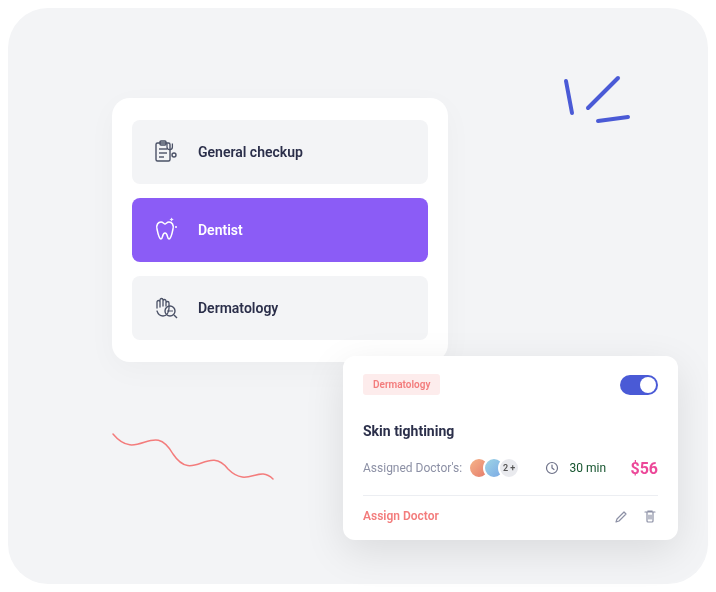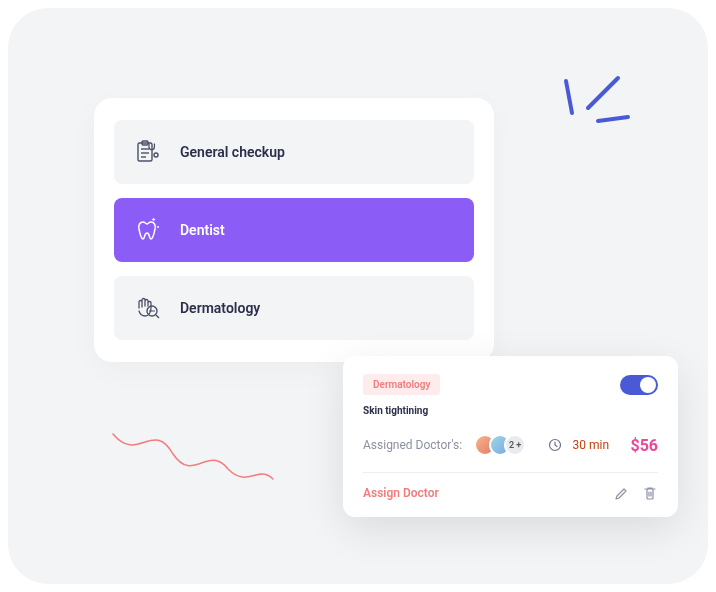--- a/index.html
+++ b/index.html
@@ -32,22 +32,22 @@
   position: absolute;
   left: 100px;
   bottom: 90px;
   width: 170px;
   height: 70px;
   pointer-events: none;
 }
 .list-card {
   position: absolute;
   top: 90px;
-  left: 86px;
-  width: 400px;
+  left: 104px;
+  width: 336px;
   background: #fff;
   border-radius: 18px;
   padding: 22px 20px;
   box-shadow: 0 8px 30px rgba(0,0,0,0.03);
 }
 .list-item {
   display: flex;
   align-items: center;
   gap: 18px;
   background: #f3f4f6;
@@ -111,37 +111,37 @@
   content: "";
   position: absolute;
   right: 2px;
   top: 2px;
   width: 16px;
   height: 16px;
   background: #fff;
   border-radius: 50%;
 }
 .detail-title {
-  margin-top: 10px;
-  font-size: 10px;
+  margin-top: 28px;
+  font-size: 14px;
   font-weight: 700;
   color: #2b2f4a;
 }
 .detail-row {
   margin-top: 18px;
   display: flex;
   align-items: center;
   justify-content: space-between;
   font-size: 12px;
   color: #8c90a5;
 }
 .avatars-wrap {
   display: flex;
   align-items: center;
-  gap: 12px;
+  gap: 6px;
 }
 .avatars {
   display: flex;
   align-items: center;
 }
 .avatar {
   width: 22px;
   height: 22px;
   border-radius: 50%;
   border: 2px solid #fff;
@@ -154,21 +154,21 @@
   color: #555;
 }
 .avatar:first-child { margin-left: 0; }
 .avatar.a1 { background: linear-gradient(135deg,#f6b58a,#e57a6a); }
 .avatar.a2 { background: linear-gradient(135deg,#9fd6e6,#7aa8e5); }
 .avatar.more { background: #e9eaee; }
 .duration {
   display: flex;
   align-items: center;
   gap: 11px;
-  color: #c2410c;
+  color: #14532d;
 }
 .price {
   font-size: 16px;
   font-weight: 700;
   color: #ec4899;
 }
 .divider {
   margin-top: 16px;
   height: 1px;
   background: #eceef2;

